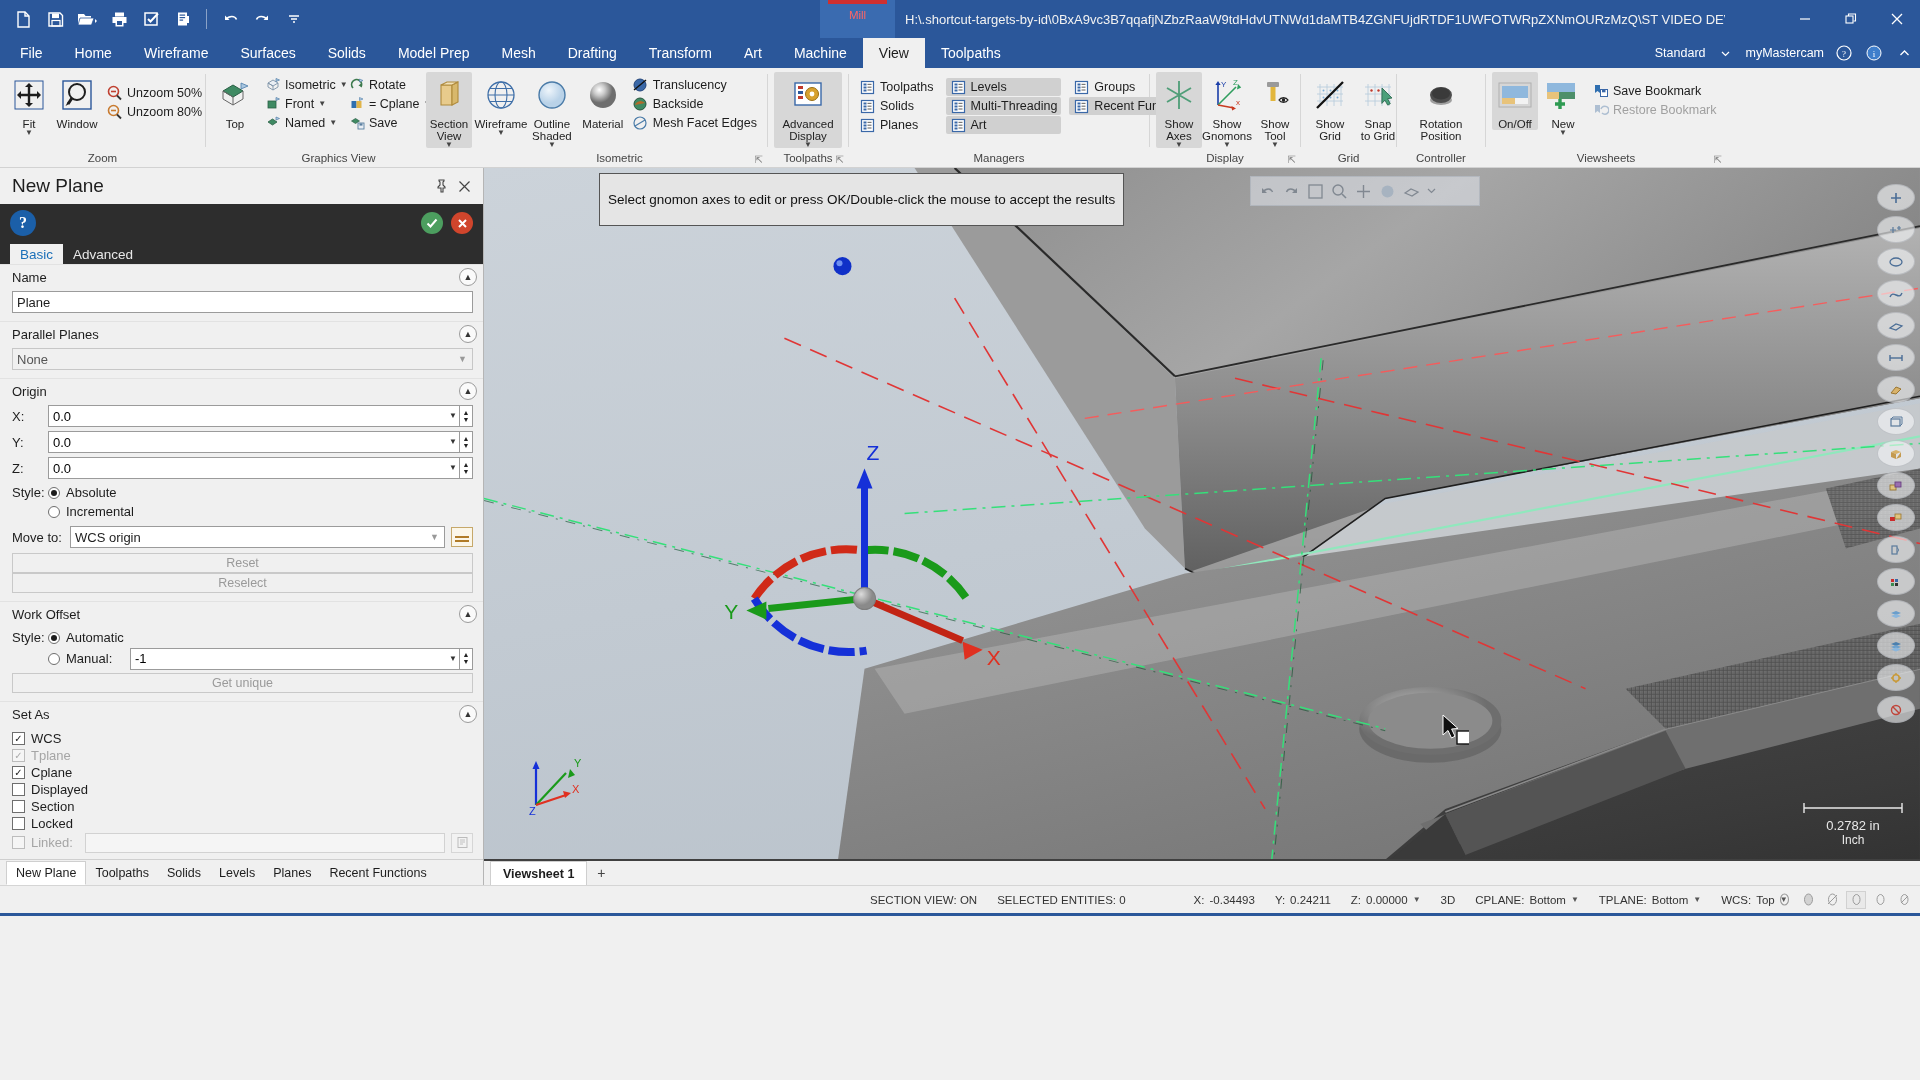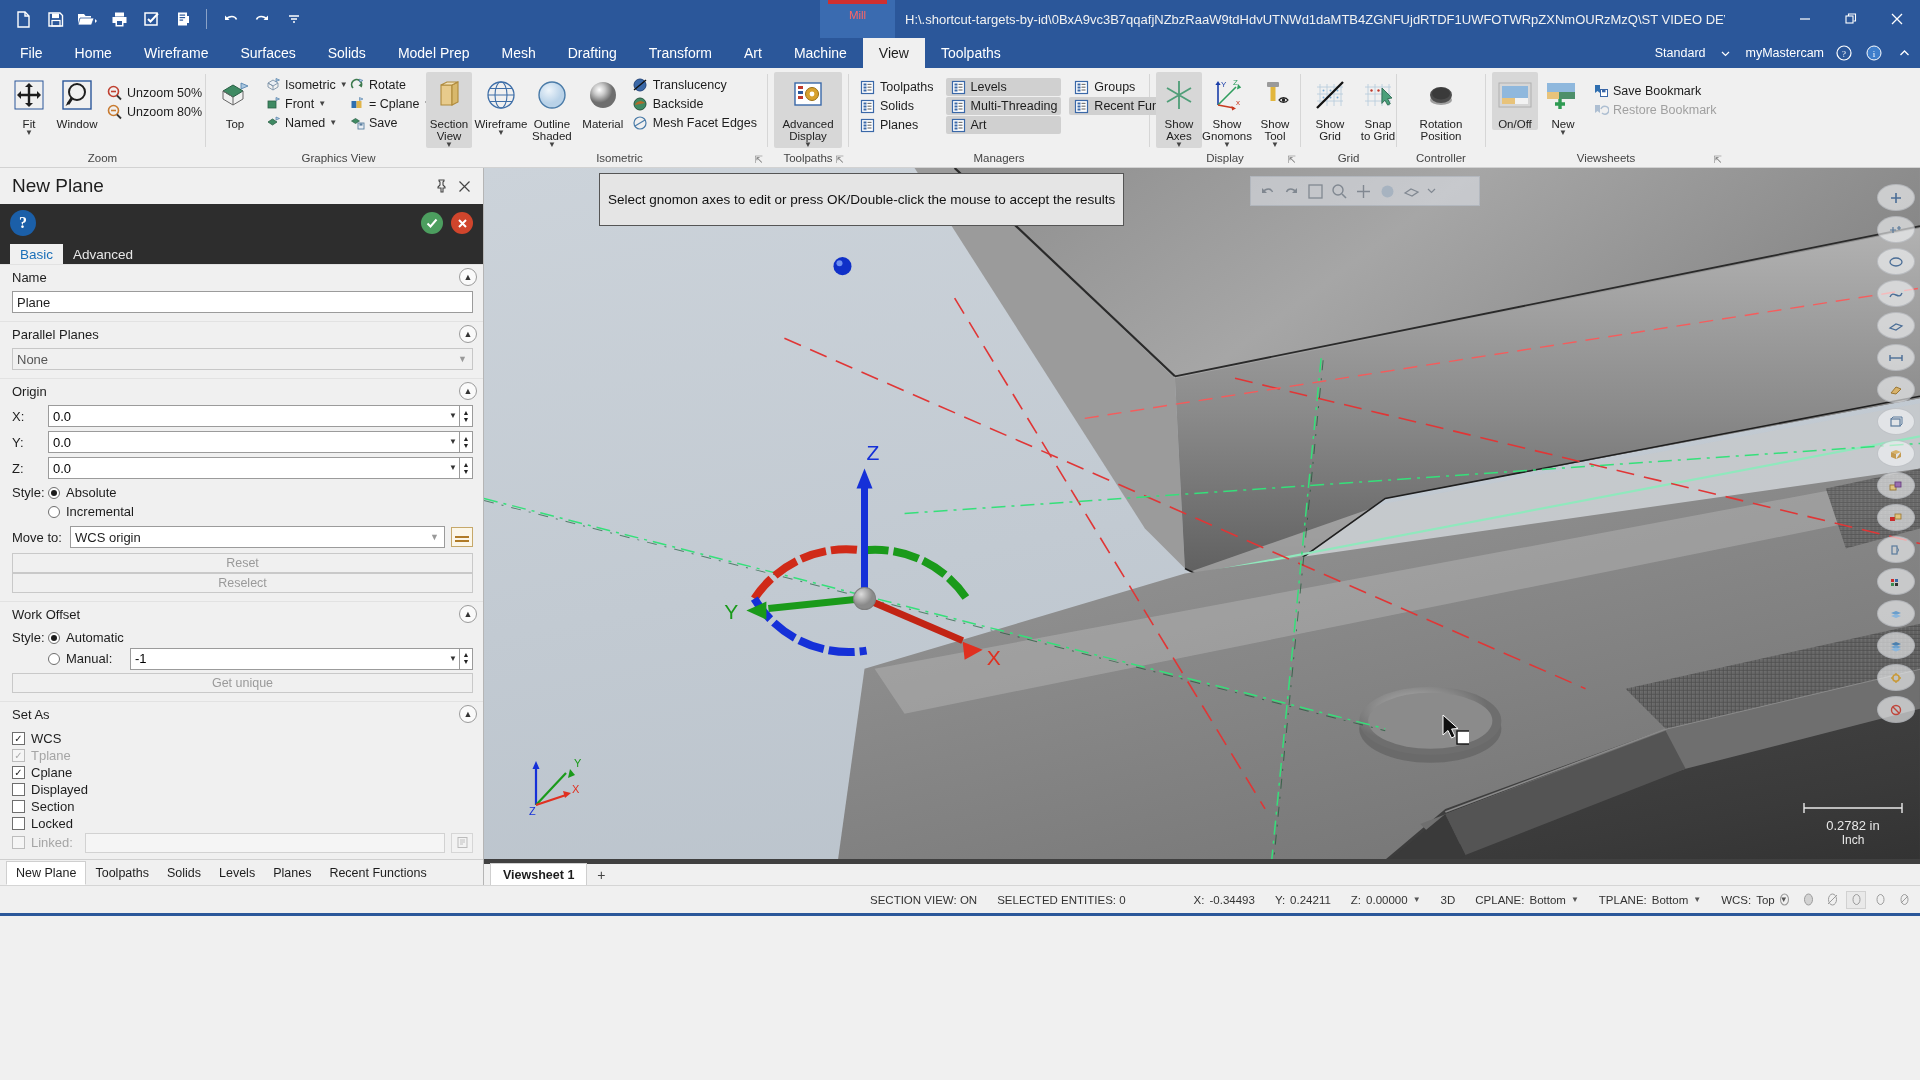--- a/index.html
+++ b/index.html
@@ -193,21 +193,21 @@
   .rail-btn {
     width:38px; height:27px; border-radius:50%/50%; background:rgba(244,245,247,.62);
     border:1px solid rgba(150,155,162,.45); display:flex; align-items:center; justify-content:center;
   }
   .gnomon-corner { position:absolute; left:40px; bottom:42px; width:70px; height:70px; z-index:9; }
   .dim-ind { position:absolute; right:12px; bottom:12px; z-index:9; color:#e8e8e8; font-size:13px; text-align:center; }
   .dim-ind .l2 { font-size:12px; }
   .cursor-arrow { position:absolute; z-index:13; }
 
   .vs-bar {
-    height:26px; background:#f0f0f0; border-top:5px solid #404040; display:flex; align-items:center;
+    height:26px; background:#f0f0f0; border-top:2px solid #404040; display:flex; align-items:center;
     padding-left:6px; flex:0 0 26px;
   }
   .vstab { padding:0 12px; height:24px; display:flex; align-items:center; font-size:12.5px; font-weight:bold; color:#1d1d1d; background:#fff; border:1px solid #cfcfcf; border-bottom:none; }
   .vsplus { padding:0 10px; height:24px; display:flex; align-items:center; font-size:14px; color:#444; }
 
   
   .status {
     height:28px; background:#f0f0f0; border-top:1px solid #d5d5d5; display:flex; align-items:center;
     font-size:11.5px; color:#333; flex:0 0 28px; position:relative;
   }

